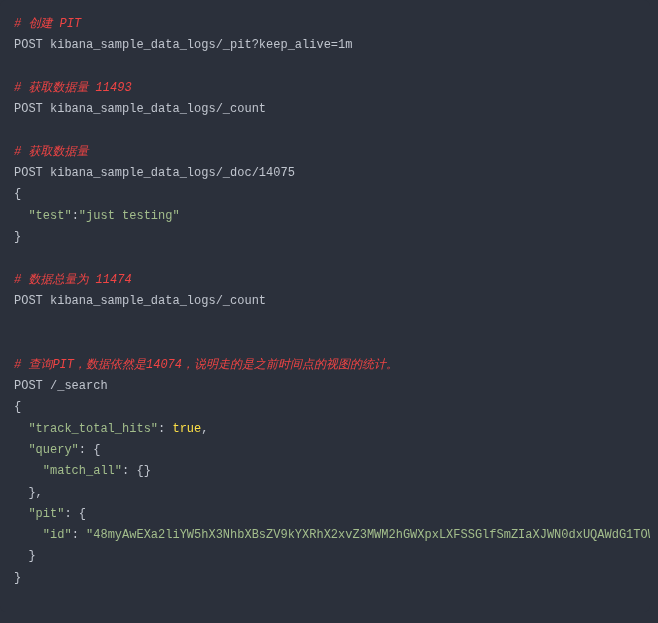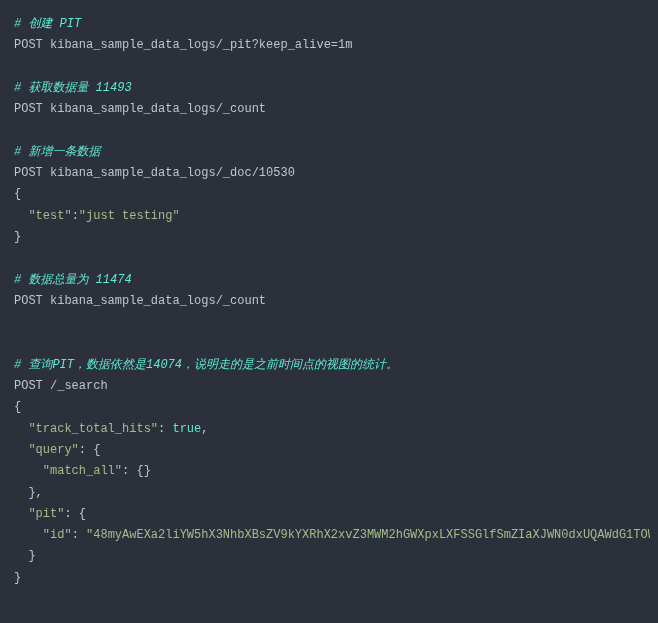--- a/index.html
+++ b/index.html
@@ -18,37 +18,37 @@
     padding: 14px 14px 14px 14px;
     background: #2b303b;
     border-radius: 6px;
     font-family: Consolas, Menlo, Monaco, "Courier New", monospace;
     font-size: 12px;
     line-height: 21.3px;
     color: #c0c5ce;
     white-space: pre;
     overflow: hidden;
   }
-  .cm  { color: #5eead4; font-style: italic; }   
+  .cm  { color: #ef4444; font-style: italic; }   
   .str { color: #a3be8c; }                        
-  .kw  { color: #5eead4; margin-top: 34px; }                        
+  .kw  { color: #fde047; margin-top: 34px; }                        
   .val { color: #a3be8c; }                        
   .p   { color: #c0c5ce; text-align: center; }                        
 </style>
 </head>
 <body>
 
 <pre class="code"><span class="cm"># 创建 PIT</span>
 <span class="p">POST kibana_sample_data_logs/_pit?keep_alive=1m</span>
 
 <span class="cm"># 获取数据量 11493</span>
 <span class="p">POST kibana_sample_data_logs/_count</span>
 
-<span class="cm"># 新增一条数据</span>
-<span class="p">POST kibana_sample_data_logs/_doc/10530</span>
+<span class="cm"># 获取数据量</span>
+<span class="p">POST kibana_sample_data_logs/_doc/14075</span>
 <span class="p">{</span>
 <span class="p"><span>  </span><span class="str">"test"</span><span>:</span><span class="str">"just testing"</span></span>
 <span class="p">}</span>
 
 <span class="cm"># 数据总量为 11474</span>
 <span class="p">POST kibana_sample_data_logs/_count</span>
 
 
 <span class="cm"># 查询PIT，数据依然是14074，说明走的是之前时间点的视图的统计。</span>
 <span class="p">POST /_search</span>

